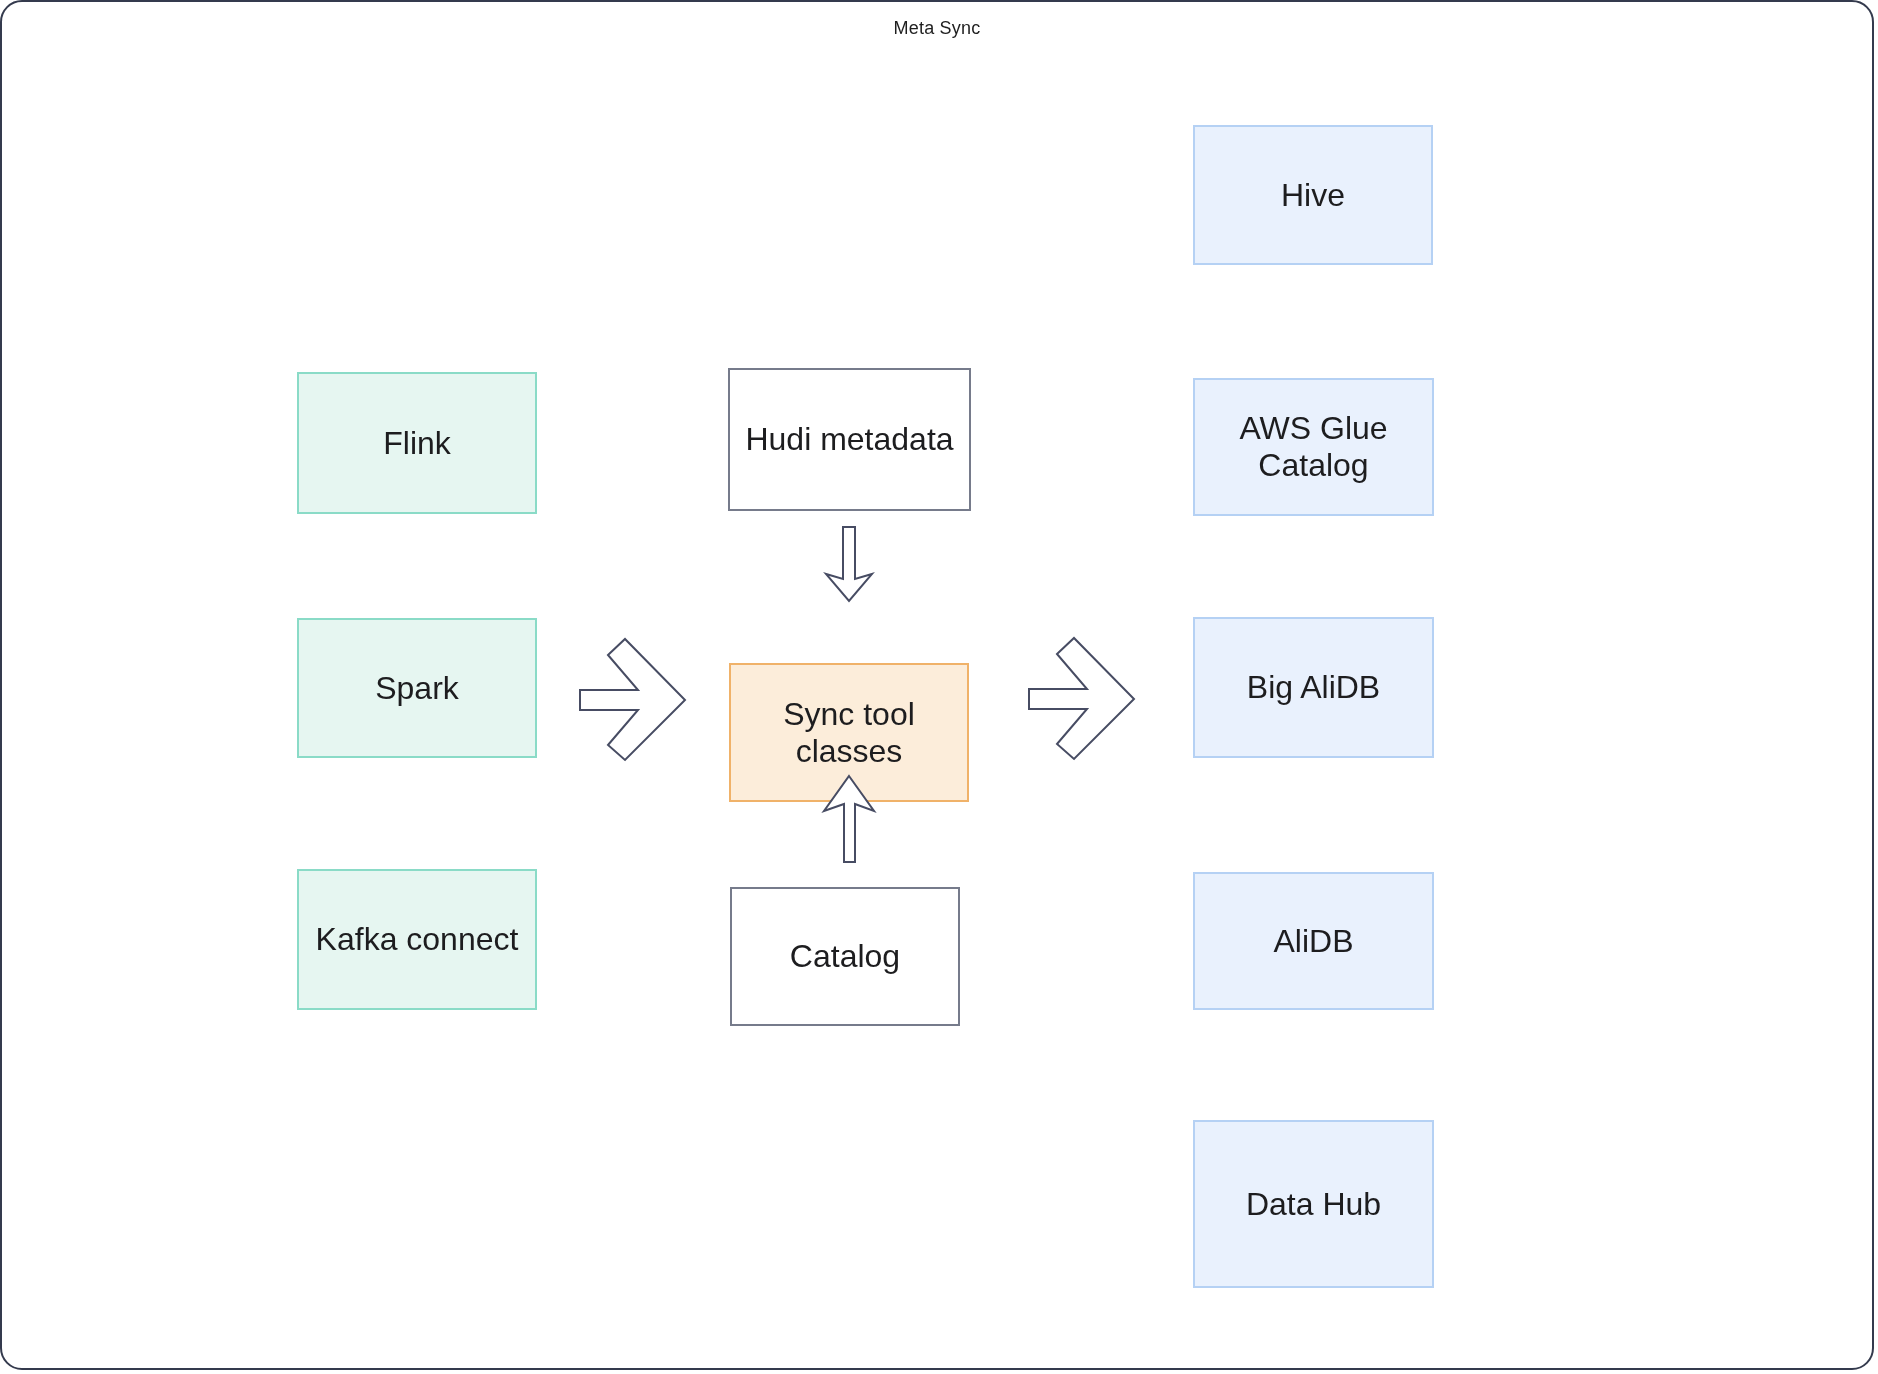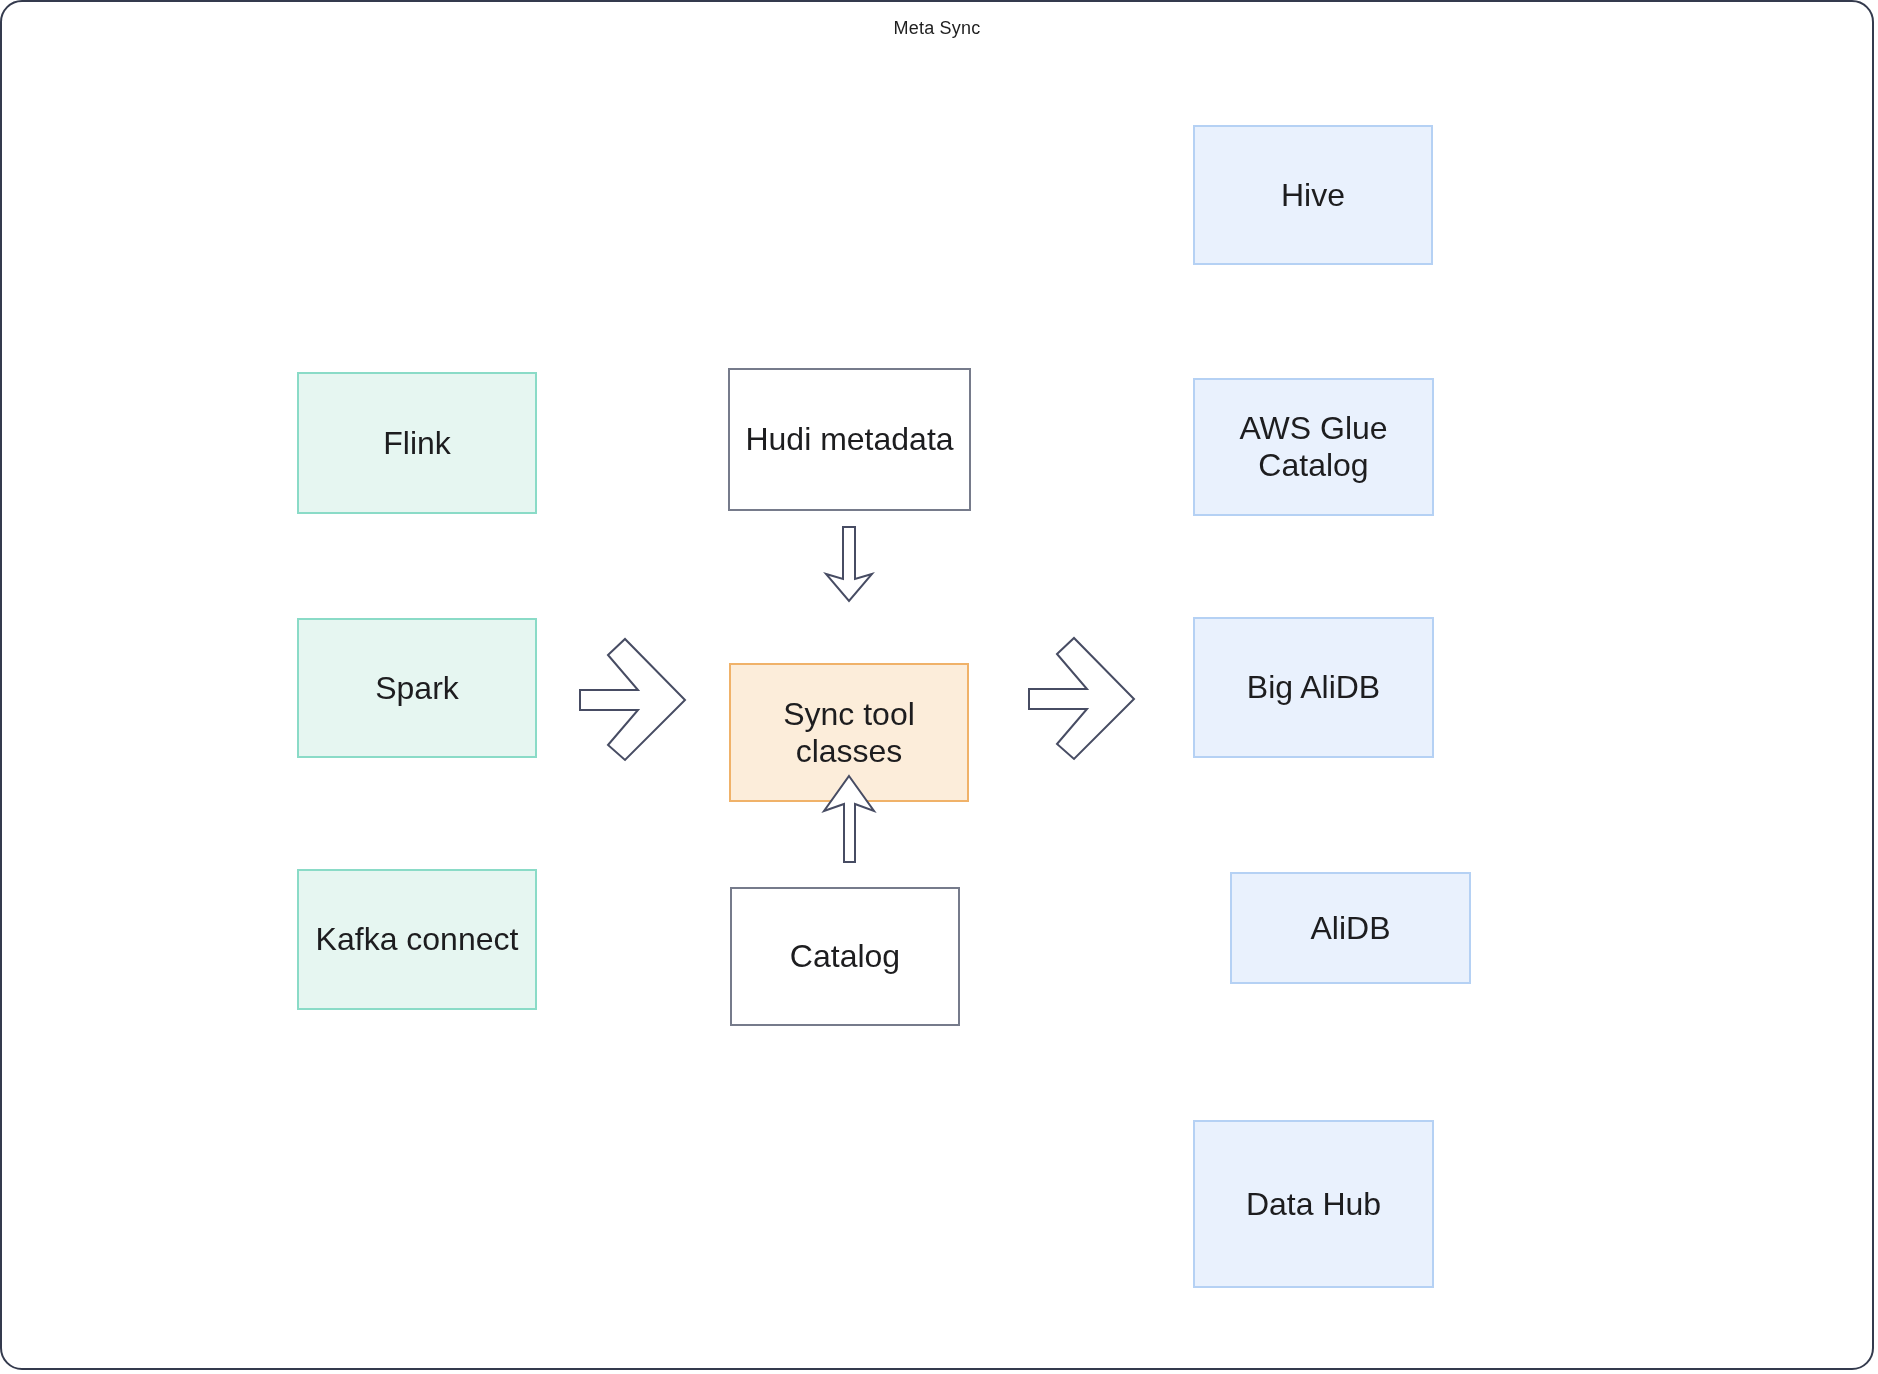--- a/index.html
+++ b/index.html
@@ -60,21 +60,21 @@
   .pos-spark    { left: 295px; top: 616px; width: 240px; height: 140px; }
   .pos-kafka    { left: 295px; top: 867px; width: 240px; height: 141px; }
   
   .pos-hudi     { left: 726px; top: 366px; width: 243px; height: 143px; }
   .pos-sync     { left: 727px; top: 617px; width: 240px; height: 139px; margin-top: 44px; }
   .pos-catalog  { left: 728px; top: 885px; width: 230px; height: 139px; }
   
   .pos-hive     { left: 1191px; top: 123px;  width: 240px; height: 140px; }
   .pos-glue     { left: 1191px; top: 370px;  width: 241px; height: 138px; margin-top: 6px; }
   .pos-bigquery { left: 1191px; top: 615px;  width: 241px; height: 141px; }
-  .pos-alidb    { left: 1228px; top: 870px;  width: 241px; height: 112px; }
+  .pos-alidb    { left: 1191px; top: 870px;  width: 241px; height: 138px; }
   .pos-datahub  { left: 1191px; top: 1118px; width: 241px; height: 168px; }
 
   .arrows {
     position: absolute;
     left: 0;
     top: 0;
     width: 1874px;
     height: 1370px;
     pointer-events: none;
   }

